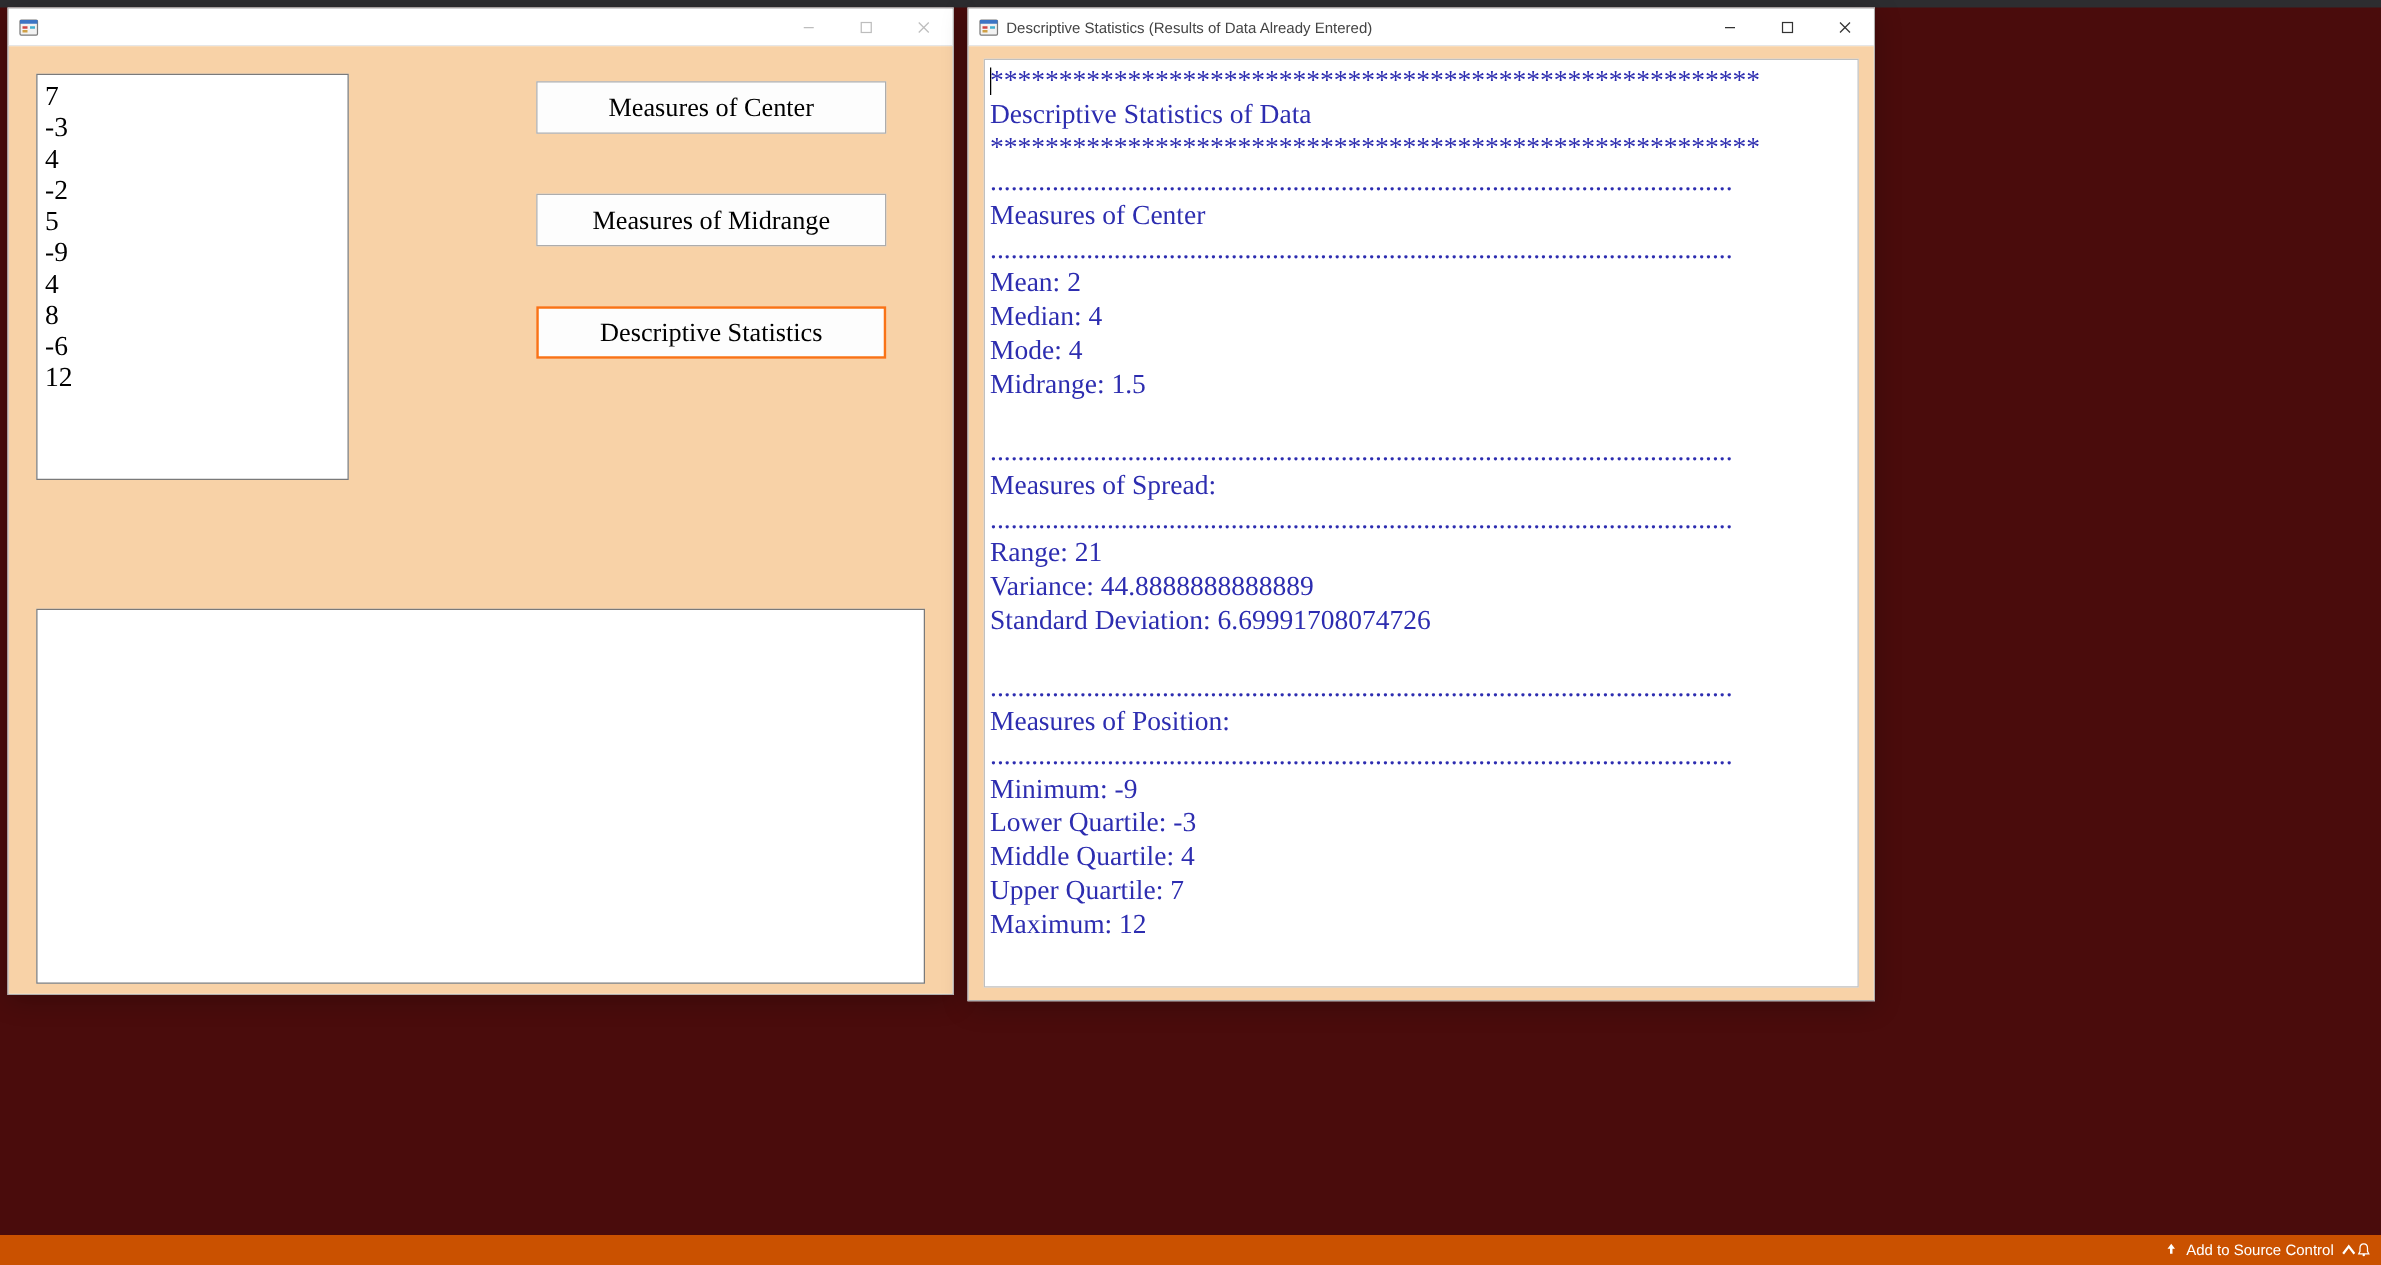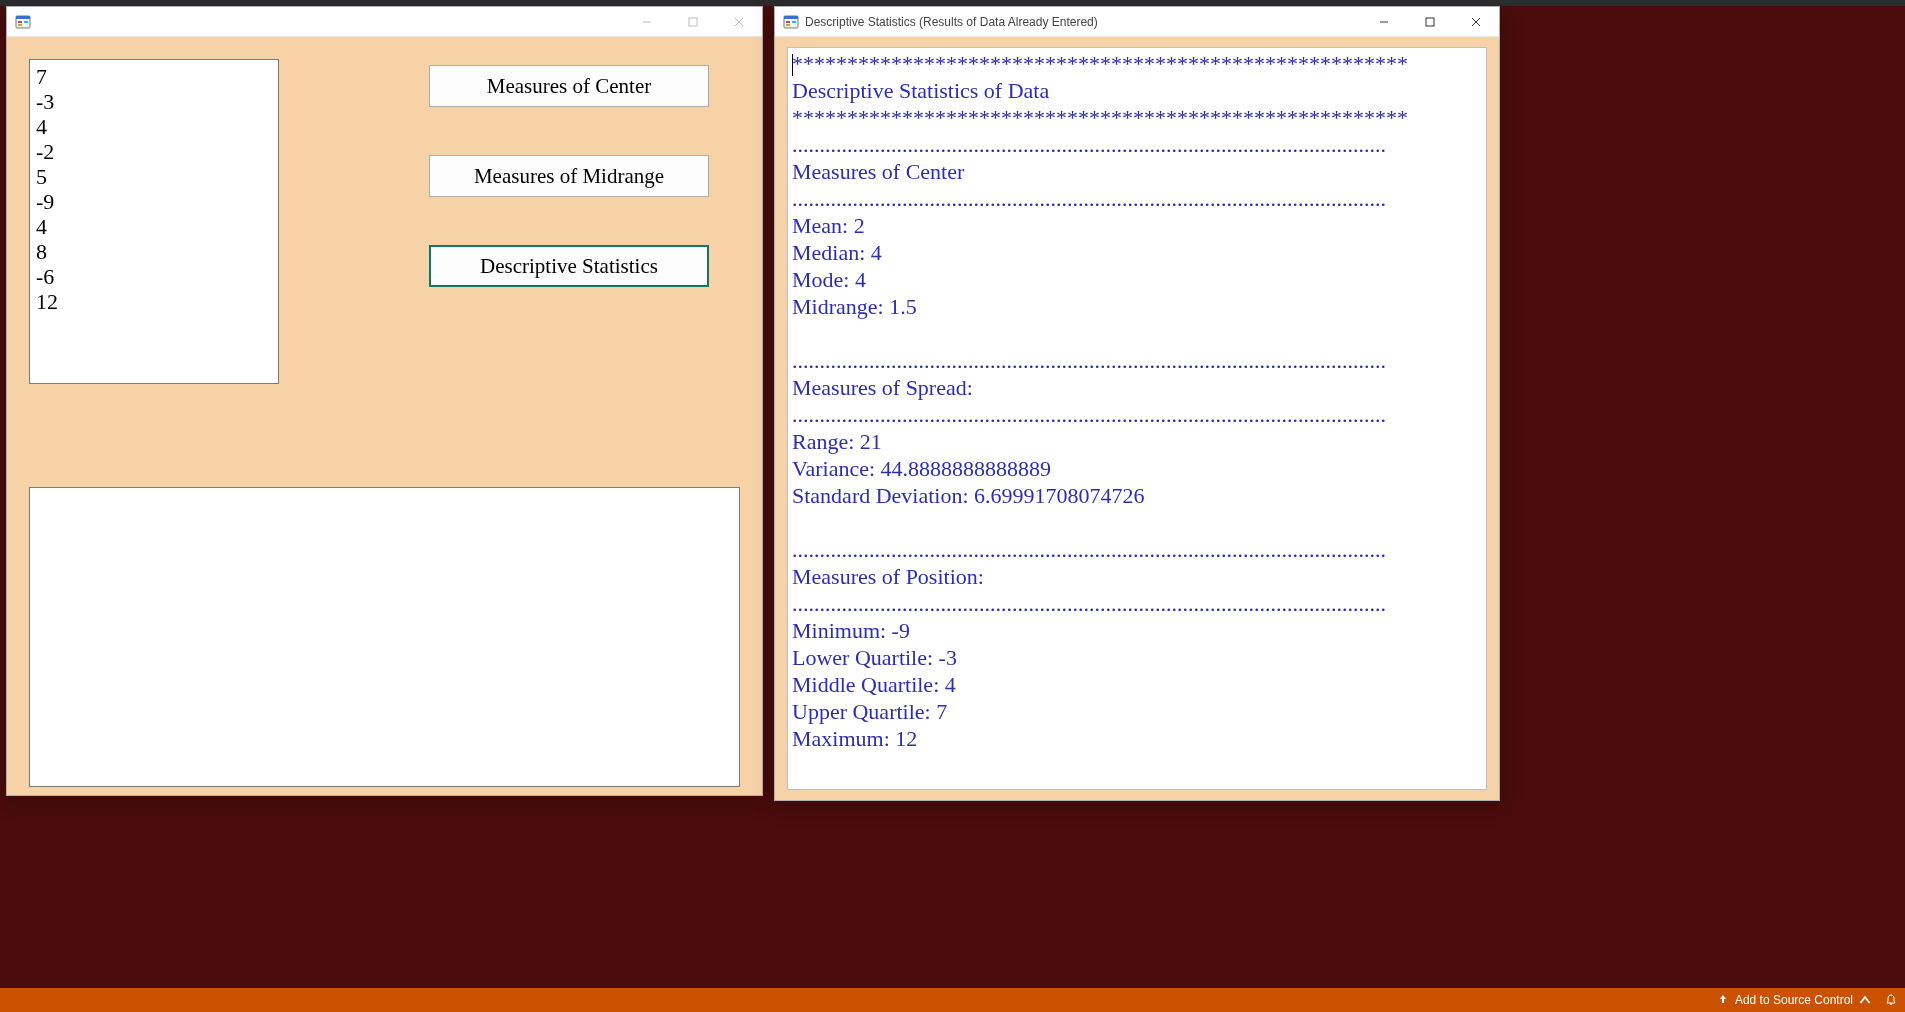--- a/index.html
+++ b/index.html
@@ -100,21 +100,21 @@
     border: 1px solid #adadad;
     font-family: "Times New Roman", serif;
     font-size: 21px;
     color: #000;
     display: flex;
     align-items: center;
     justify-content: center;
     cursor: pointer;
   }
   .stat-btn.active {
-    border: 2px solid #0f766e;
+    border: 2px solid #f97316;
   }
 
   .lower-box {
     position: absolute;
     left: 22px; right: 22px; top: 450px; bottom: 8px;
     background: #fff;
     border: 1px solid #7a7a7a;
   }
 
   
@@ -145,21 +145,20 @@
     position: absolute;
     left: 0; right: 0; bottom: 0;
     height: 24px;
     background: #ca5100;
     color: #fff;
     display: flex;
     align-items: center;
     justify-content: flex-end;
     font-size: 12px;
     padding: 0 8px 0 10px;
-    gap: 14px;
   }
   .vs-status .item { display:flex; align-items:center; gap:6px; }
   .vs-status svg { width:12px; height:12px; }
 
   
   .formicon-svg {}
 
 </style>
 </head>
 <body>

